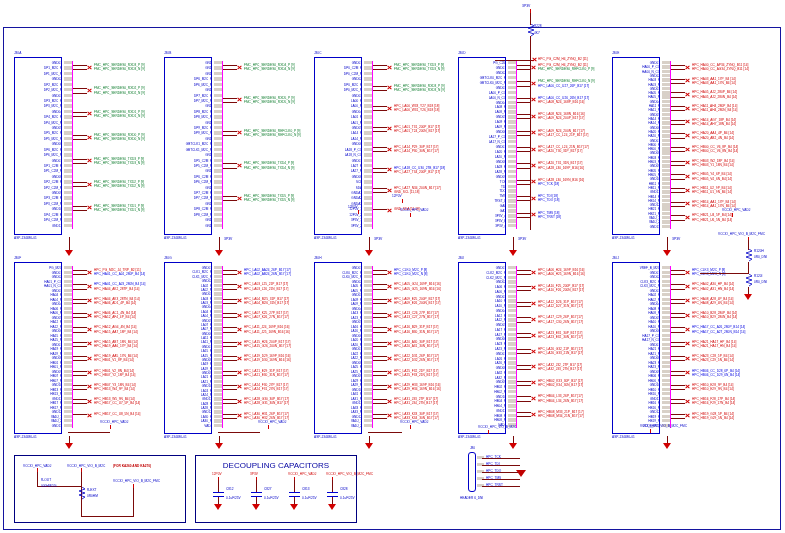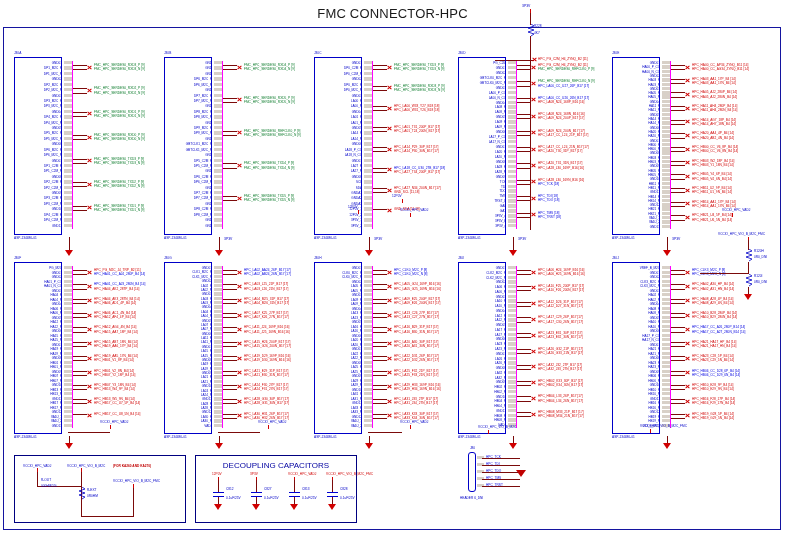--- a/index.html
+++ b/index.html
@@ -50,21 +50,20 @@
   .smalltxt{position:absolute;font-size:3.2px;white-space:nowrap;}
 
   .hdr{position:absolute;box-sizing:border-box;border:1px solid #0000c8;border-radius:3px;}
   .arrow{position:absolute;width:0;height:0;border-left:5px solid transparent;border-right:5px solid transparent;border-top:7px solid #c00000;}
 </style>
 </head>
 <body>
 
 <div id="sheet">
 
-  <div id="title">FMC CONNECTOR-HPC</div>
   <div id="frame"></div>
 
   <div>
     <div class="pwr" style="left:522px;top:4px;">3P3V</div>
     <div class="pwrtick" style="left:530px;top:9px;height:5px;"></div>
     <div class="wire v" style="left:530px;top:13px;height:12px;"></div>
   </div>
   <div class="resistor" style="left:527px;top:24px;">
     <svg width="8" height="14" viewBox="0 0 8 14">
         <polyline points="4,0 7,2 1,4 7,6 1,8 7,10 4,12" fill="none" stroke="#0000c8" stroke-width="0.8"></polyline>

